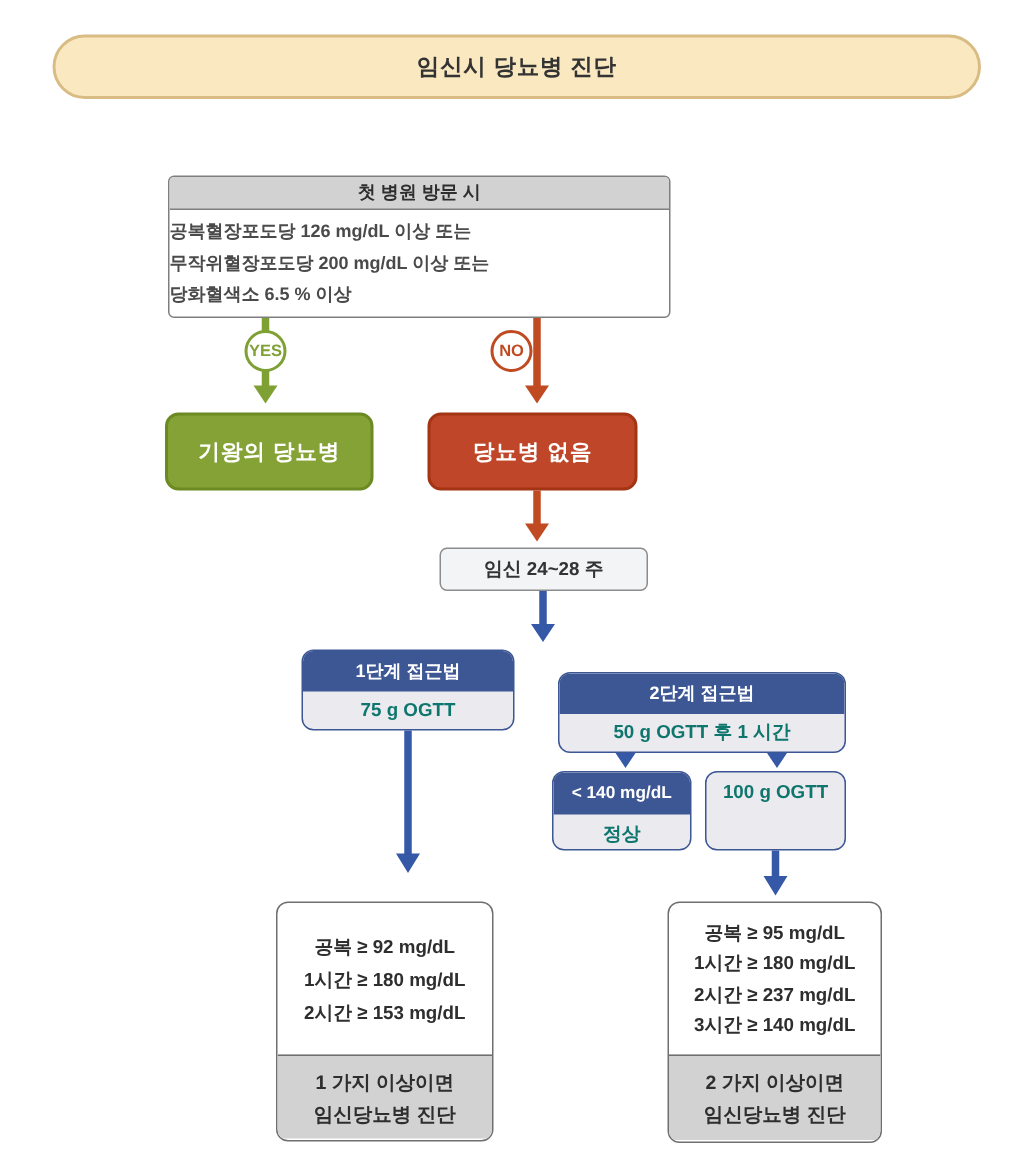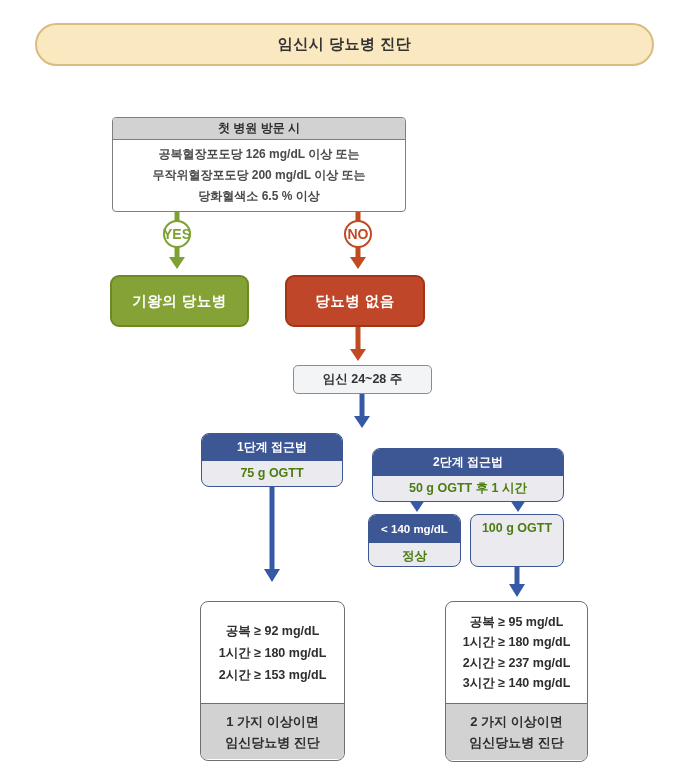--- a/index.html
+++ b/index.html
@@ -32,47 +32,47 @@
     left: 35px; top: 23px; width: 619px; height: 43px;
     background: var(--cream); border: 2px solid var(--cream-border);
     border-radius: 22px;
     display: flex; align-items: center; justify-content: center;
     font-weight: bold; font-size: 15px; color: #333333;
     letter-spacing: 0.5px;
   }
 
   .first-box {
     position: absolute;
-    left: 112px; top: 117px; width: 294px; height: 95px;
+    left: 112px; top: 117px; width: 335px; height: 95px;
     background: #ffffff;
     border: 1.4px solid #7f7f7f; border-radius: 4px;
     overflow: hidden;
   }
   .first-box .hdr {
     height: 22px; background: var(--gray-header);
     border-bottom: 1.4px solid #7f7f7f;
     display: flex; align-items: center; justify-content: center;
     font-weight: bold; font-size: 12px; color: #2e2e2e;
   }
   .first-box .bd {
     height: 71px;
-    display: flex; flex-direction: column; align-items: center; justify-content: center;
+    display: flex; flex-direction: column; align-items: flex-start; justify-content: center;
     font-weight: bold; font-size: 12px; color: #4a4a4a;
     line-height: 21px;
   }
 
   .decision-circle {
     position: absolute;
     width: 28px; height: 28px; border-radius: 50%;
     background: #ffffff;
     display: flex; align-items: center; justify-content: center;
-    font-weight: bold; font-size: 14px;
+    font-weight: bold; font-size: 11px;
   }
   .circle-yes { left: 163px; top: 220px; border: 2.5px solid var(--green-arrow); color: var(--green-arrow); }
-  .circle-no  { left: 344px; top: 220px; border: 2.5px solid var(--red-arrow); color: var(--red-arrow); }
+  .circle-no  { left: 327px; top: 220px; border: 2.5px solid var(--red-arrow); color: var(--red-arrow); }
 
   .result-box {
     position: absolute;
     height: 52px; border-radius: 9px;
     display: flex; align-items: center; justify-content: center;
     font-weight: bold; font-size: 14.5px; color: #ffffff;
     letter-spacing: 0.5px;
   }
   .result-green { left: 110px; top: 275px; width: 139px; background: var(--green); border: 2px solid var(--green-border); }
   .result-red   { left: 285px; top: 275px; width: 140px; background: var(--red); border: 2px solid var(--red-border); }
@@ -90,21 +90,21 @@
     border: 1.6px solid var(--blue); border-radius: 8px;
     overflow: hidden; background: var(--light-body);
   }
   .step-box .hdr {
     background: var(--blue); color: #ffffff;
     font-weight: bold; font-size: 12px;
     display: flex; align-items: center; justify-content: center;
   }
   .step-box .bd {
     display: flex; align-items: center; justify-content: center;
-    font-weight: bold; font-size: 12.5px; color: #4d7c0f;
+    font-weight: bold; font-size: 12.5px; color: #0f766e;
   }
   .one-step { left: 201px; top: 433px; width: 142px; height: 54px; }
   .two-step { left: 372px; top: 448px; width: 192px; height: 54px; }
   .one-step .hdr, .two-step .hdr { height: 27px; }
   .one-step .bd, .two-step .bd { height: 24px; }
   .neg-box { left: 368px; top: 514px; width: 93px; height: 53px; }
   .pos-box { left: 470px; top: 514px; width: 94px; height: 53px; }
   .neg-box .hdr, .pos-box .hdr { height: 28px; font-size: 11.5px; }
   .neg-box .bd, .pos-box .bd { height: 26px; font-size: 12.5px; }
 
@@ -118,21 +118,21 @@
     display: flex; flex-direction: column; align-items: center; justify-content: center;
     font-weight: bold; font-size: 12.5px; color: #2e2e2e;
   }
   .criteria-box .ft {
     background: var(--gray-header);
     border-top: 1.6px solid #6f6f6f;
     display: flex; flex-direction: column; align-items: center; justify-content: center;
     font-weight: bold; font-size: 13px; color: #2e2e2e;
     line-height: 21px;
   }
-  .crit-left  { left: 200px; top: 601px; width: 145px; height: 160px; }
+  .crit-left  { left: 184px; top: 601px; width: 145px; height: 160px; }
   .crit-left .bd  { height: 101px; line-height: 22px; }
   .crit-left .ft  { height: 56px; }
   .crit-right { left: 445px; top: 601px; width: 143px; height: 161px; }
   .crit-right .bd { height: 101px; line-height: 20.5px; }
   .crit-right .ft { height: 57px; }
 </style>
 </head>
 <body>
 
 <div class="canvas">

